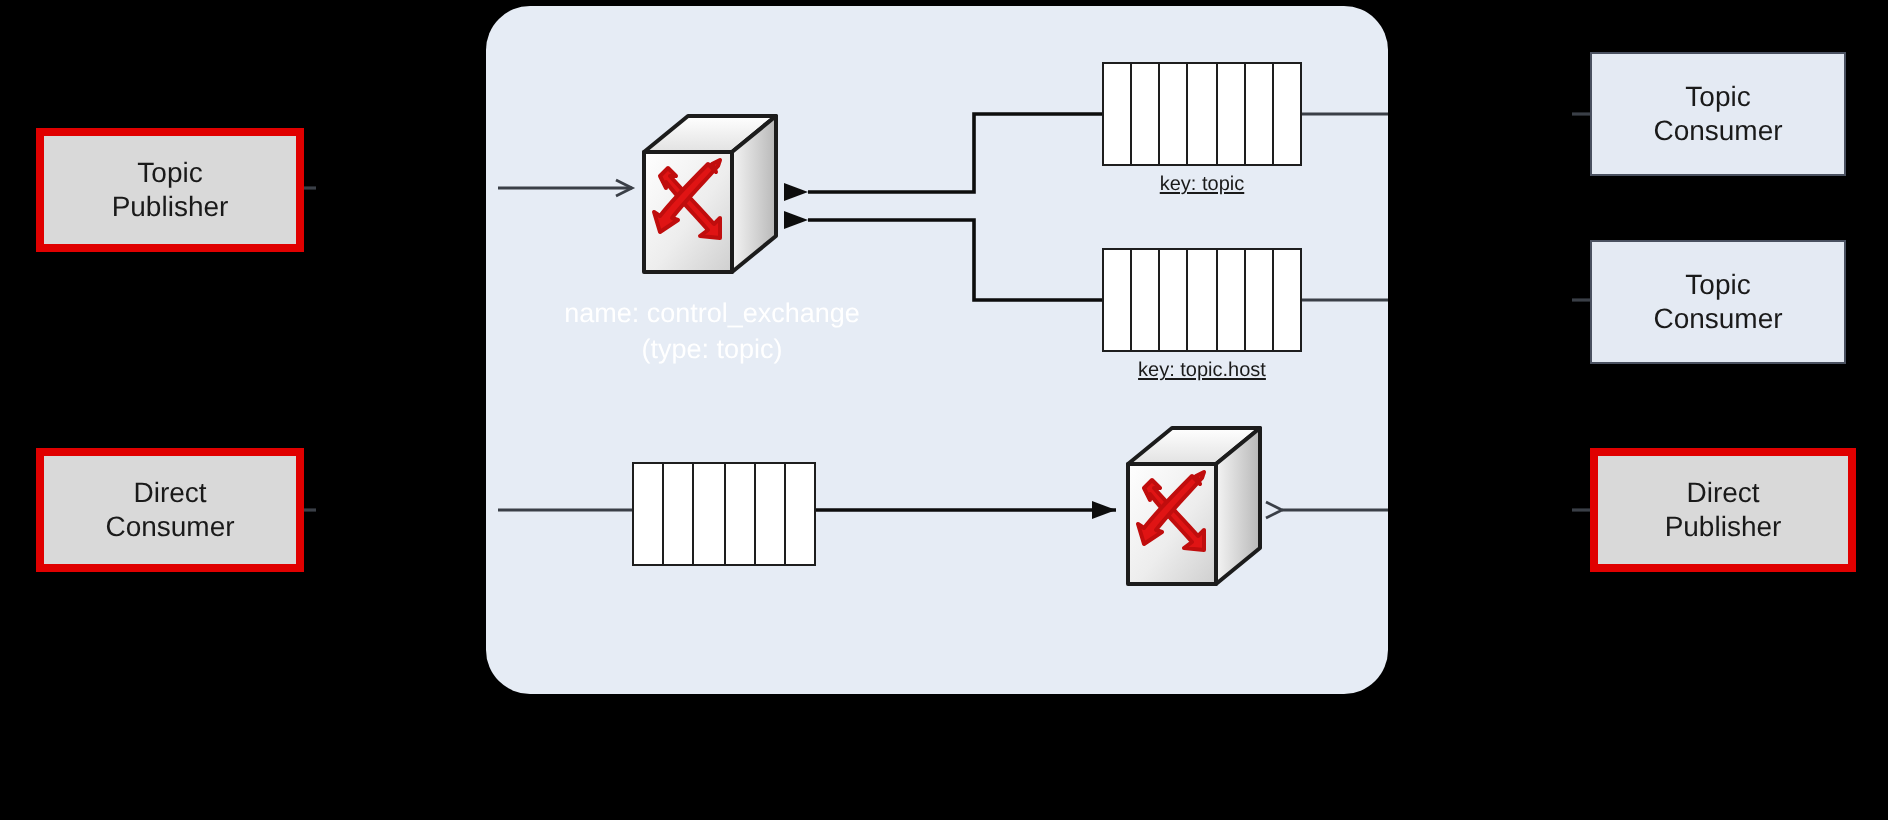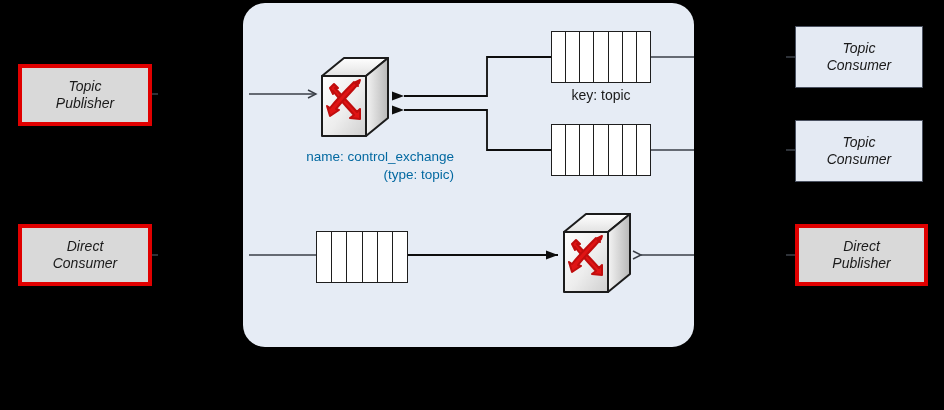--- a/index.html
+++ b/index.html
@@ -47,55 +47,55 @@
     background: #e4eaf3;
     border: 1px solid #4a5160;
   }
   .endpoint.consumer-red {
     background: #d9d9d9;
     border: 4px solid #e00000;
   }
   .endpoint .lbl {
     display: block;
     white-space: pre-line;
-    font-style: italic;
   }
 
   
   .queue {
     position: absolute;
     box-sizing: border-box;
     background: #ffffff;
     border: 1.5px solid #1e1e1e;
     display: flex;
   }
   .queue .cell {
     flex: 1 1 0;
     border-right: 1.5px solid #1e1e1e;
   }
   .queue .cell:last-child {
     border-right: none;
   }
   .queue-label {
     position: absolute;
-    font-size: 14px;
+    font-size: 10px;
     color: #1a1a1a;
     text-align: center;
     white-space: nowrap;
+    text-decoration: underline;
   }
 
   
   .exchange {
     position: absolute;
   }
   .exchange-caption {
     position: absolute;
     font-size: 13.5px;
-    color: #0369a1;
-    text-align: right;
+    color: #ffffff;
+    text-align: center;
     line-height: 1.3;
     white-space: pre-line;
   }
 
   
   #wires {
     position: absolute;
     left: 0;
     top: 0;
     width: 944px;
@@ -237,20 +237,21 @@
 
   <div class="queue" style="left:551px; top:124px; width:100px; height:52px;">
     <span class="cell"></span>
     <span class="cell"></span>
     <span class="cell"></span>
     <span class="cell"></span>
     <span class="cell"></span>
     <span class="cell"></span>
     <span class="cell"></span>
   </div>
+  <div class="queue-label" style="left:521px; top:180px; width:160px;">key: topic.host</div>
 
   <div class="queue" style="left:316px; top:231px; width:92px; height:52px;">
     <span class="cell"></span>
     <span class="cell"></span>
     <span class="cell"></span>
     <span class="cell"></span>
     <span class="cell"></span>
     <span class="cell"></span>
   </div>
 

